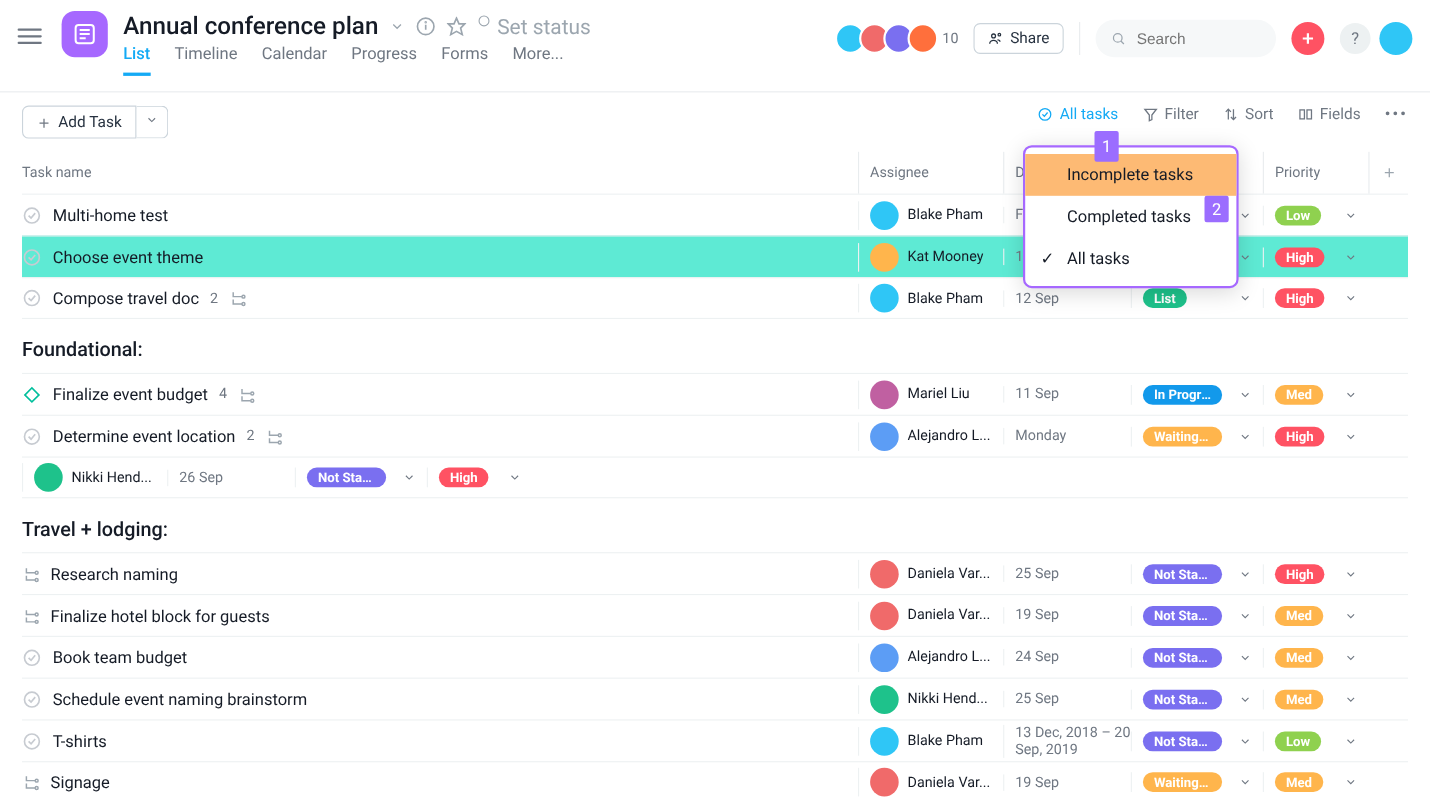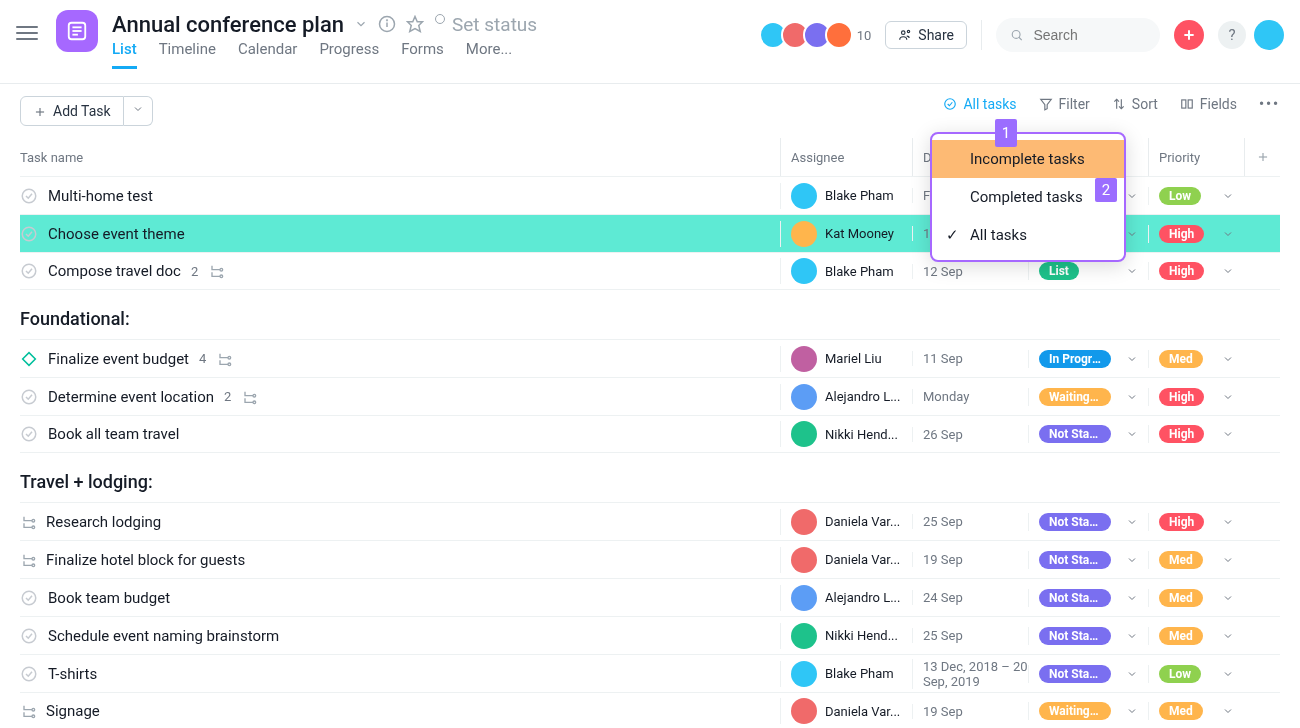--- a/index.html
+++ b/index.html
@@ -390,27 +390,20 @@
         </div>
         <div class="col-priority">
           <span class="pill" style="background:#ff5263">High</span>
           <svg class="caret-down" width="12" height="12" viewBox="0 0 24 24" fill="none" stroke="currentColor" stroke-width="2">
             <polyline points="6 9 12 15 18 9"></polyline>
           </svg>
         </div>
         <div class="col-add"></div>
       </div>
       <div class="row">
-        <div class="col-name">
-          <svg class="check" viewBox="0 0 24 24" fill="none" stroke="currentColor" stroke-width="2">
-            <circle cx="12" cy="12" r="9"></circle>
-            <polyline points="8 12 11 15 16 9"></polyline>
-          </svg>
-          <span class="task-name">Book all team travel</span>
-        </div>
         <div class="col-assignee">
           <div class="small-avatar" style="background:#1ec28b"></div>
           <span class="assignee-name">Nikki Hend...</span>
         </div>
         <div class="col-due">
           <span>26 Sep</span>
         </div>
         <div class="col-progress">
           <span class="pill" style="background:#7a6ff0">Not Start...</span>
           <svg class="caret-down" width="12" height="12" viewBox="0 0 24 24" fill="none" stroke="currentColor" stroke-width="2">
@@ -428,21 +421,21 @@
     </div>
   <div class="section-title">Travel + lodging:</div>
   <div id="rows-travel">
       <div class="row">
         <div class="col-name">
           <svg class="subtask-ic" width="16" height="16" viewBox="0 0 24 24" fill="none" stroke="currentColor" stroke-width="2">
             <path d="M6 4v6h12 M6 14v6h12"></path>
             <circle cx="20" cy="10" r="2"></circle>
             <circle cx="20" cy="20" r="2"></circle>
           </svg>
-          <span class="task-name">Research lodging</span>
+          <span class="task-name">Research naming</span>
         </div>
         <div class="col-assignee">
           <div class="small-avatar" style="background:#f06a6a"></div>
           <span class="assignee-name">Daniela Var...</span>
         </div>
         <div class="col-due">
           <span>25 Sep</span>
         </div>
         <div class="col-progress">
           <span class="pill" style="background:#7a6ff0">Not Start...</span>

